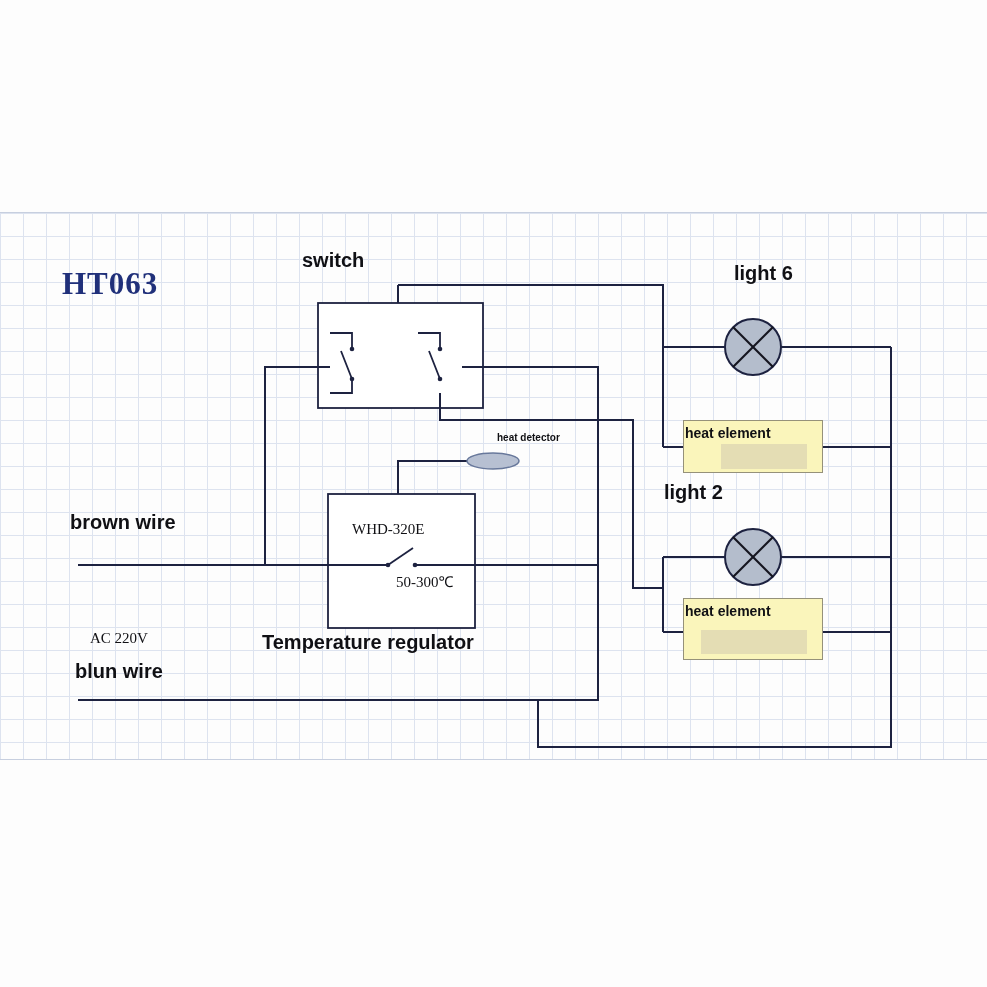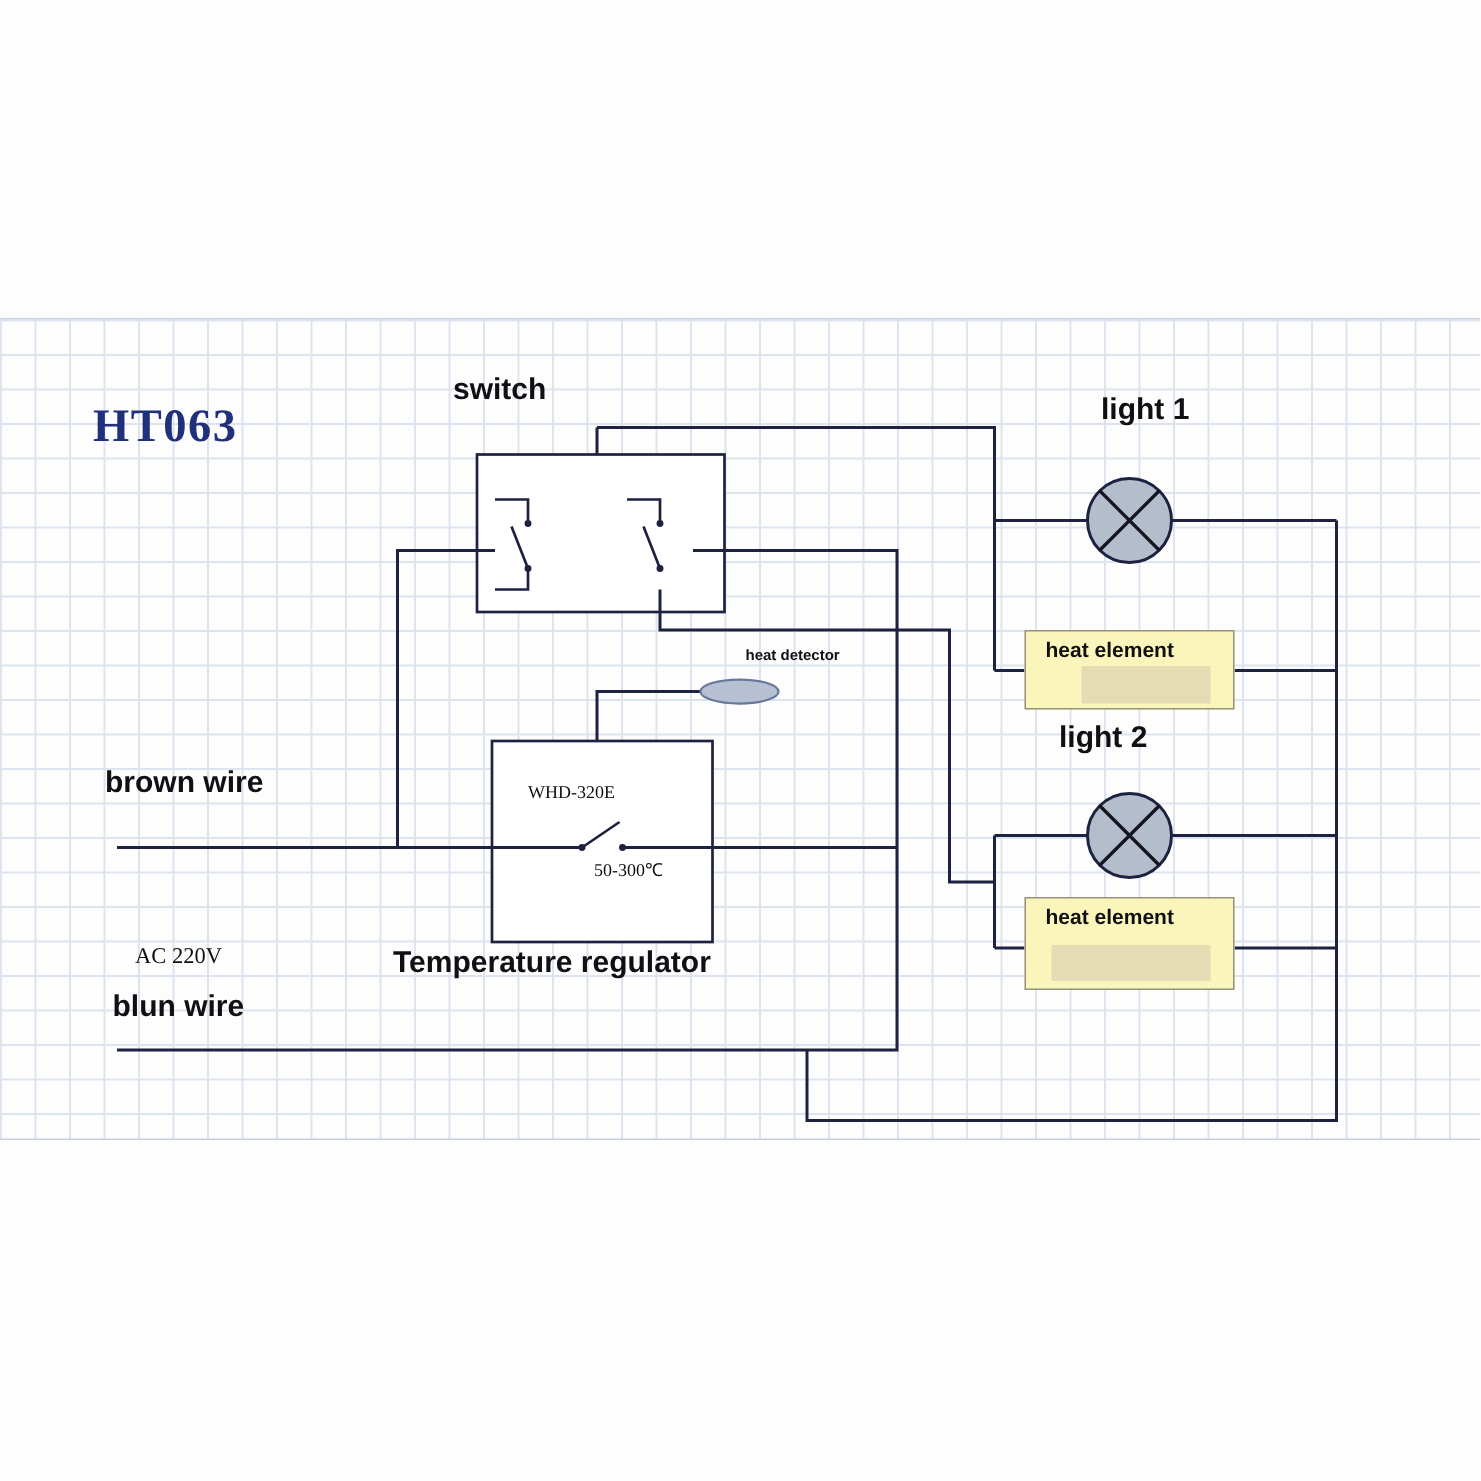--- a/index.html
+++ b/index.html
@@ -19,28 +19,28 @@
   svg{position:absolute;left:0;top:0;}
   .wire{stroke:var(--wire);stroke-width:2;fill:none;}
   .compbox{fill:#ffffff;stroke:var(--wire);stroke-width:1.8;}
   .contact{stroke:var(--wire);stroke-width:1.8;fill:none;}
   .dot{fill:var(--wire);}
   .lamp-body{fill:var(--lamp_fill);stroke:var(--wire);stroke-width:2;}
   .lamp-x{stroke:#15151f;stroke-width:2.2;}
   .detector{fill:var(--detector_fill);stroke:#68789b;stroke-width:1.5;}
   .lbl{position:absolute;color:var(--label_color);font-weight:bold;font-size:20px;white-space:nowrap;z-index:3;}
   .lbl-sm{position:absolute;color:var(--label_color);font-weight:bold;font-size:10px;white-space:nowrap;z-index:3;}
-  .serif{position:absolute;color:var(--label_color);font-family:"Liberation Serif",serif;font-size:12px;font-weight:normal;white-space:nowrap;z-index:3;}
+  .serif{position:absolute;color:var(--label_color);font-family:"Liberation Serif",serif;font-size:15px;font-weight:normal;white-space:nowrap;z-index:3;}
   .title{position:absolute;left:62px;top:266px;color:var(--title_color);
     font-family:"Liberation Serif",serif;font-size:31px;font-weight:600;letter-spacing:1px;z-index:3;}
   .heat-box{
     position:absolute;background:var(--heat_element_fill);
     border:1px solid var(--heat_element_border);z-index:2;box-sizing:border-box;
   }
-  .heat-box .hb-label{font-size:14px;font-weight:bold;color:var(--label_color);padding:4px 0 0 13px;}
+  .heat-box .hb-label{font-size:14px;font-weight:bold;color:var(--label_color);padding:4px 0 0 1px;}
   .hb-patch{position:absolute;background:var(--heat_element_patch);}
 </style>
 </head>
 <body>
 
 <div class="stage">
 
   <div class="grid"></div>
 
   <svg width="987" height="987" viewBox="0 0 987 987">
@@ -106,23 +106,23 @@
   </div>
   <div class="heat-box" style="left:683px;top:598px;width:140px;height:62px;">
     <div class="hb-label">heat element</div>
     <div class="hb-patch" style="left:17px;top:31px;width:106px;height:24px;"></div>
   </div>
 
   <div class="title">HT063</div>
 
   <div class="lbl" style="left:302px;top:249px;">switch</div>
 
-  <div class="lbl" style="left:734px;top:262px;">light 1</div>
+  <div class="lbl" style="left:734px;top:262px;">light 6</div>
 
-  <div class="lbl" style="left:706px;top:481px;text-align:right;">light 2</div>
+  <div class="lbl" style="left:664px;top:481px;text-align:right;">light 2</div>
 
   <div class="lbl-sm" style="left:497px;top:432px;">heat detector</div>
 
   <div class="serif" style="left:352px;top:521px;">WHD-320E</div>
 
   <div class="serif" style="left:352px;top:571px;margin-left:44px;">50-300℃</div>
 
   <div class="lbl" style="left:262px;top:631px;text-align:center;">Temperature regulator</div>
 
   <div class="lbl" style="left:70px;top:511px;">brown wire</div>

